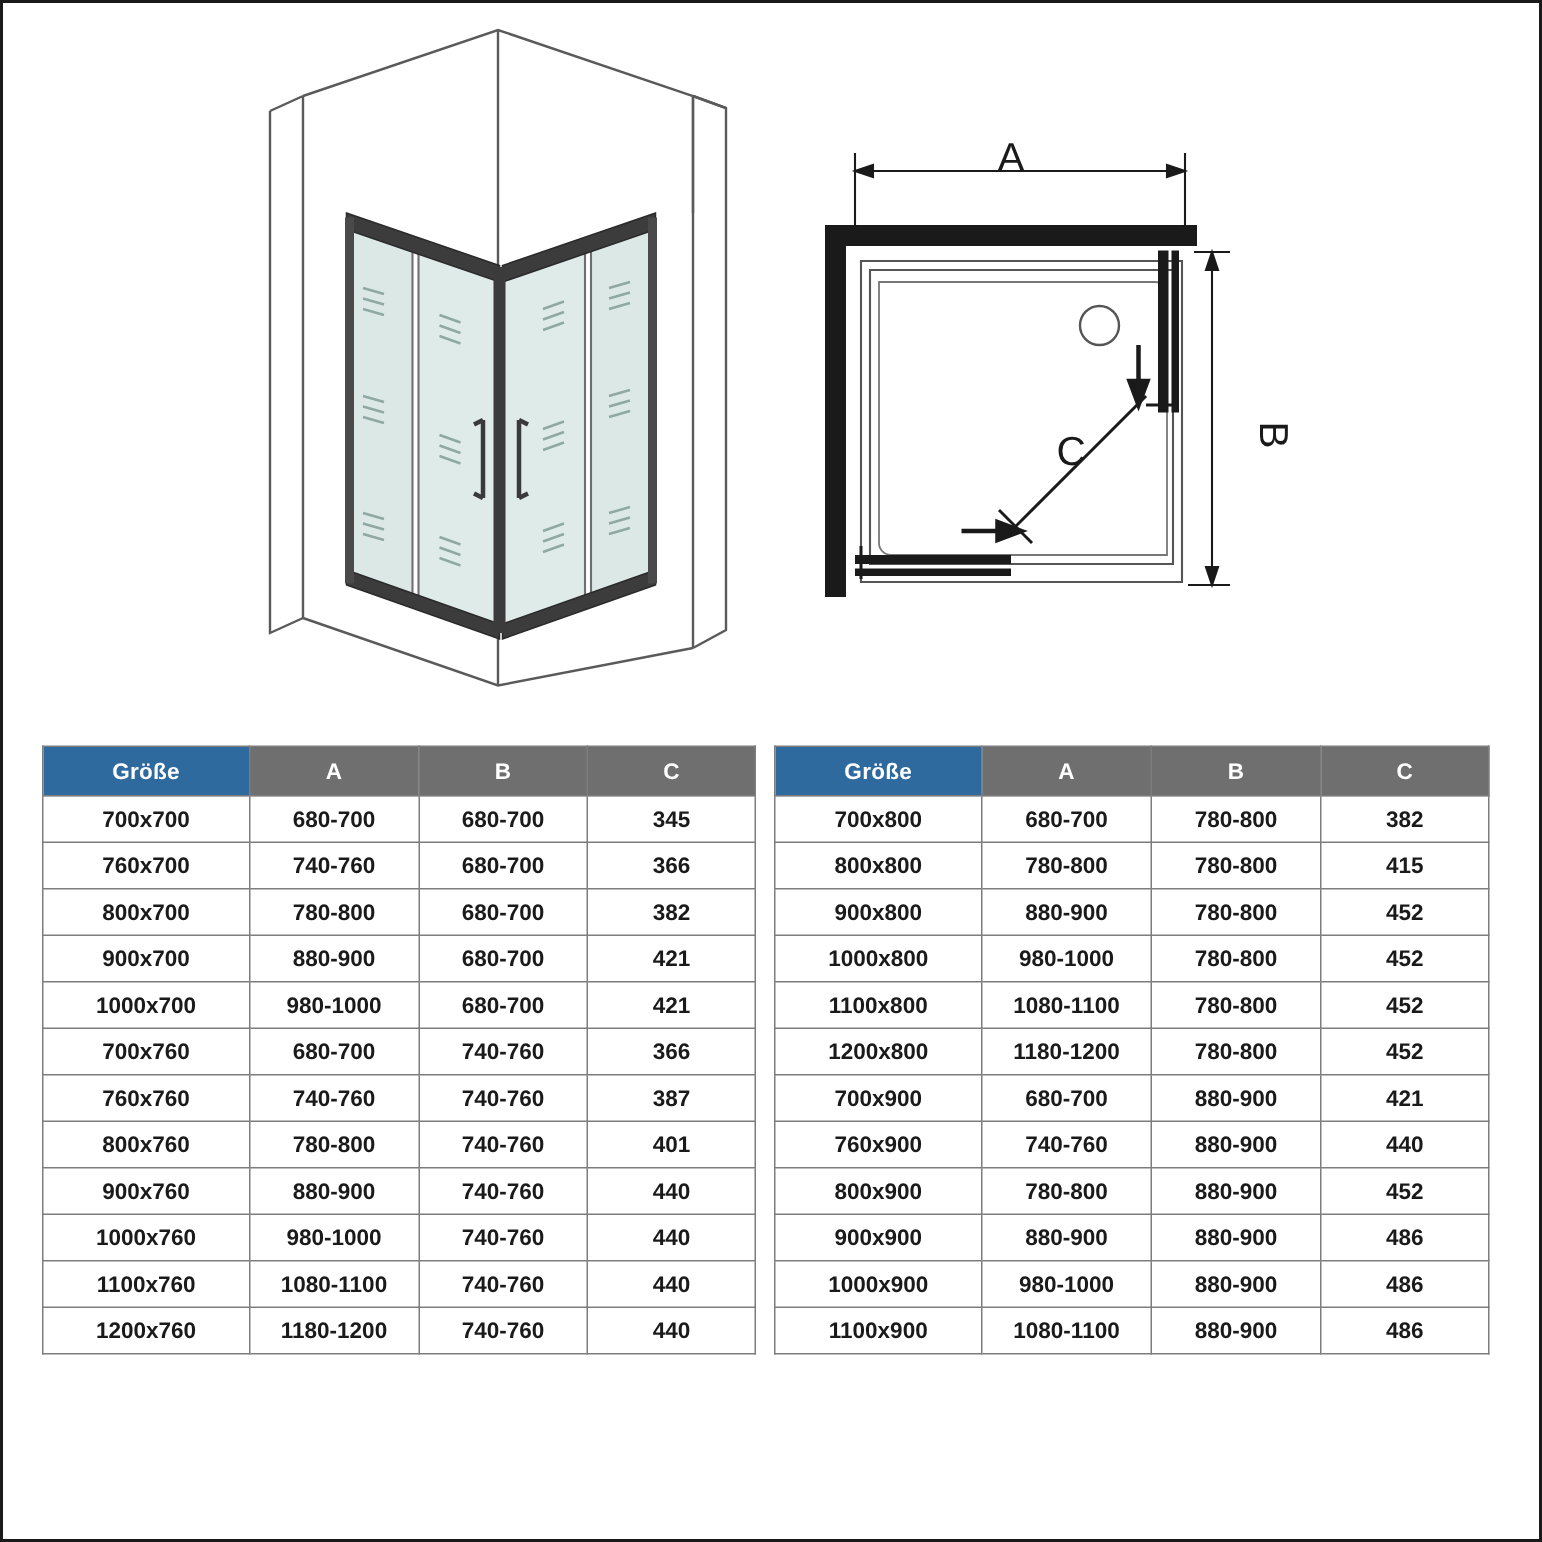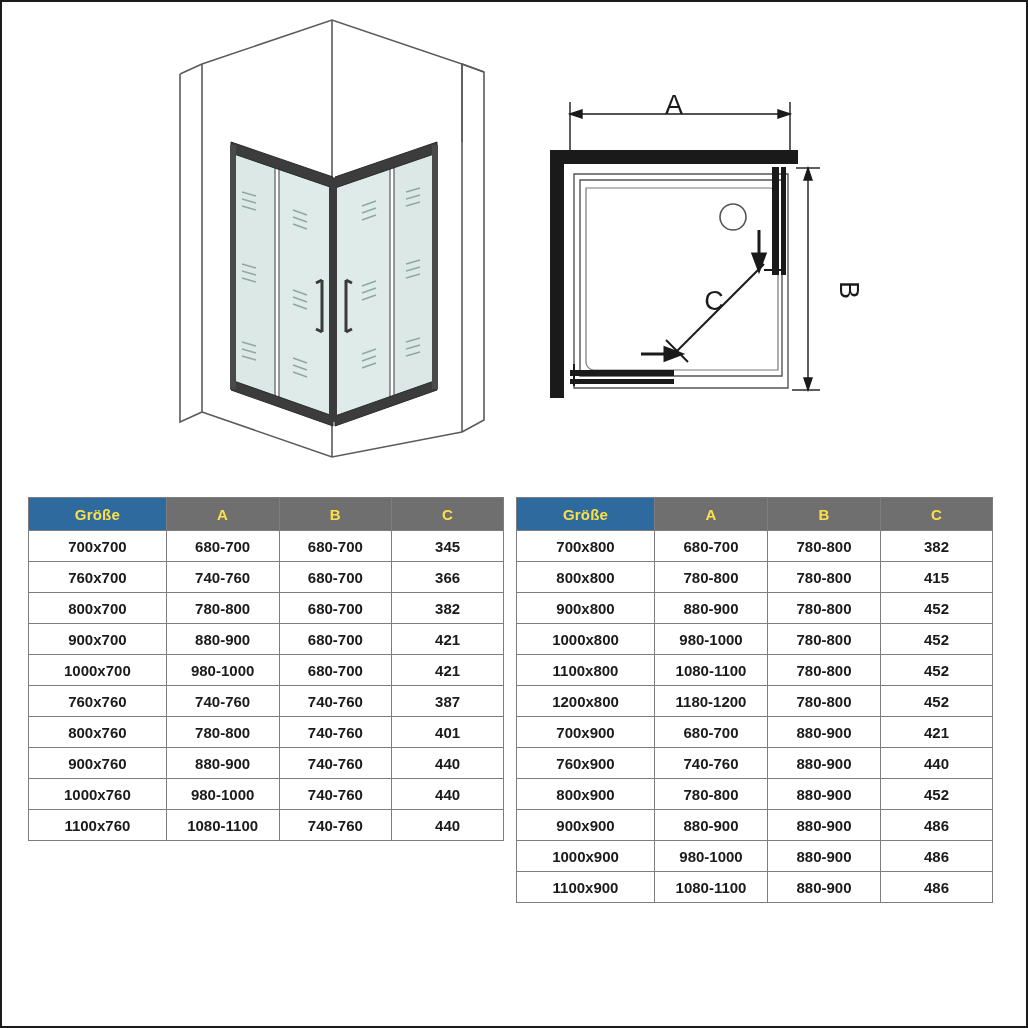--- a/index.html
+++ b/index.html
@@ -41,21 +41,21 @@
   }
   table.size-table th,
   table.size-table td {
     border: 1px solid #7d7d7d;
     text-align: center;
     height: 30px;
     padding: 0;
     font-weight: bold;
   }
   table.size-table thead th {
-    color: #fde047;
+    color: #ffffff;
     height: 32px;
     font-size: 15px;
     letter-spacing: .2px;
   }
   th.head-size { background: #2e6a9e; }
   th.head-col  { background: #6f6f6f; }
   table.size-table td { background: #ffffff; font-weight: bold; }
 
   .tbl-left {
     position: absolute;
@@ -259,20 +259,26 @@
               <td>680-700</td>
               <td>421</td>
             </tr>
           <tr>
               <td>1000x700</td>
               <td>980-1000</td>
               <td>680-700</td>
               <td>421</td>
             </tr>
           <tr>
+              <td>700x760</td>
+              <td>680-700</td>
+              <td>740-760</td>
+              <td>366</td>
+            </tr>
+          <tr>
               <td>760x760</td>
               <td>740-760</td>
               <td>740-760</td>
               <td>387</td>
             </tr>
           <tr>
               <td>800x760</td>
               <td>780-800</td>
               <td>740-760</td>
               <td>401</td>
@@ -285,20 +291,26 @@
             </tr>
           <tr>
               <td>1000x760</td>
               <td>980-1000</td>
               <td>740-760</td>
               <td>440</td>
             </tr>
           <tr>
               <td>1100x760</td>
               <td>1080-1100</td>
+              <td>740-760</td>
+              <td>440</td>
+            </tr>
+          <tr>
+              <td>1200x760</td>
+              <td>1180-1200</td>
               <td>740-760</td>
               <td>440</td>
             </tr>
         </tbody>
       </table>
     </div>
 
     <div class="tbl-right">
       <table class="size-table">
         <colgroup>

